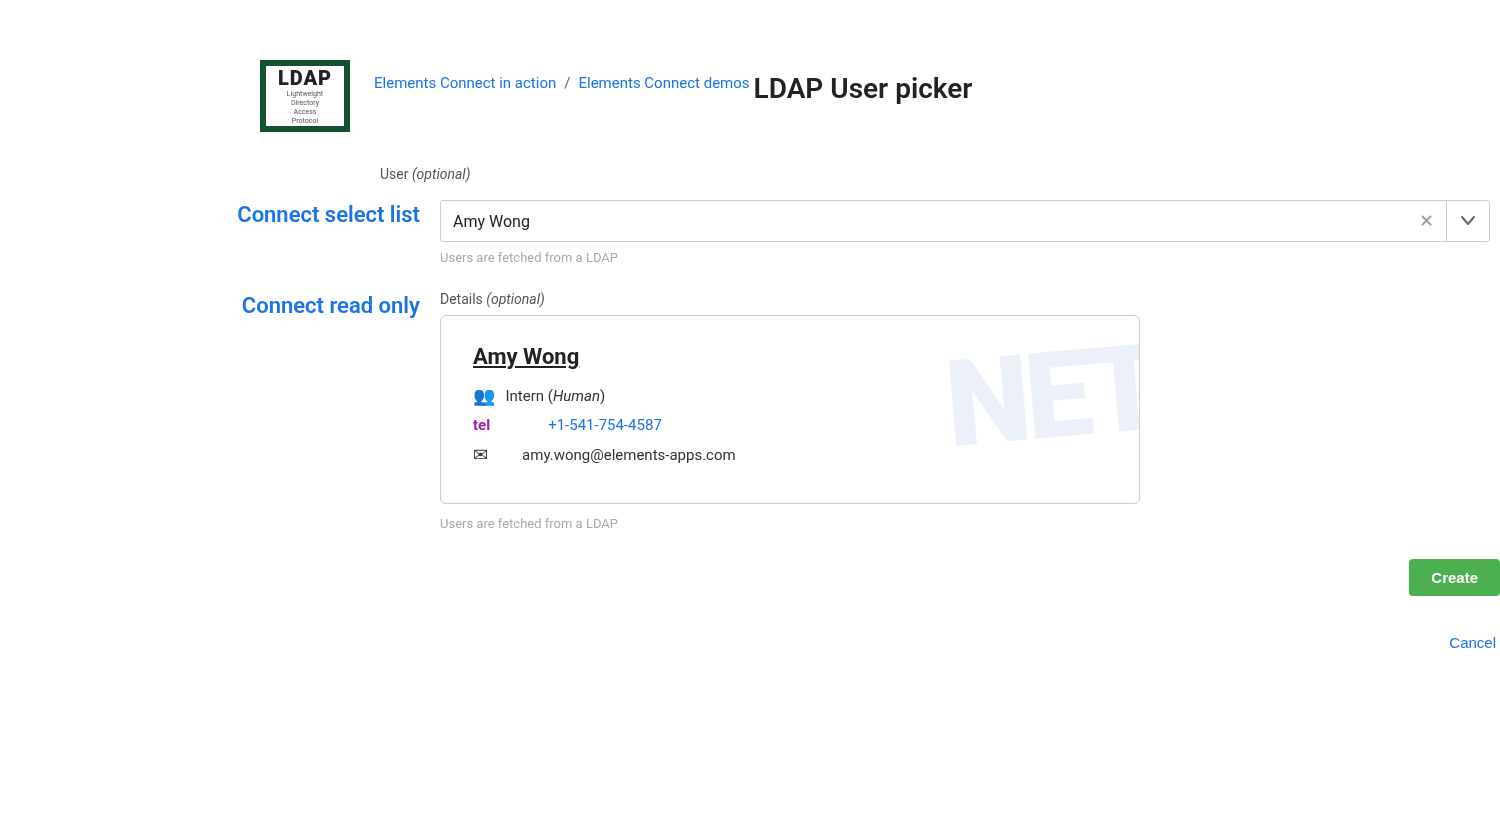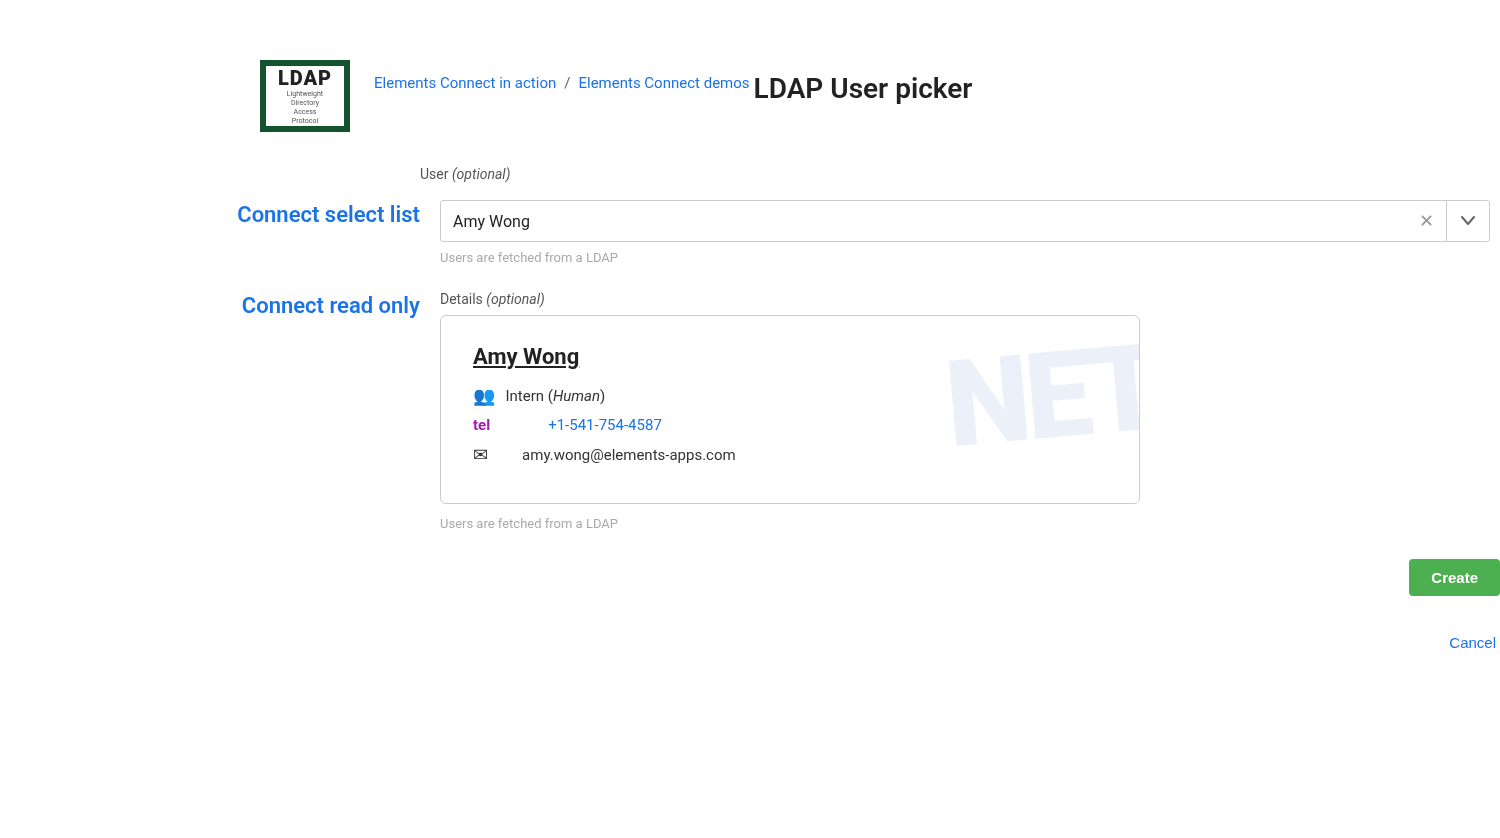--- a/index.html
+++ b/index.html
@@ -312,21 +312,21 @@
         <a class="breadcrumb-link">Elements Connect in action</a>
         <span class="breadcrumb-separator">/</span>
         <a class="breadcrumb-link">Elements Connect demos</a>
       </div>
       <h1 class="page-title">LDAP User picker</h1>
     </div>
   </div>
 
   <div class="main-content">
 
-    <div style="display:flex; align-items:flex-end; padding: 4px 0 4px 0; gap: 40px;">
+    <div style="display:flex; align-items:flex-end; padding: 4px 0 4px 0;">
       <div class="form-row-label"></div>
       <div class="form-row-content">
         <div class="field-label">
           <span>User</span>
           <em> <span>(optional)</span></em>
         </div>
       </div>
     </div>
 
     <div class="form-row">

